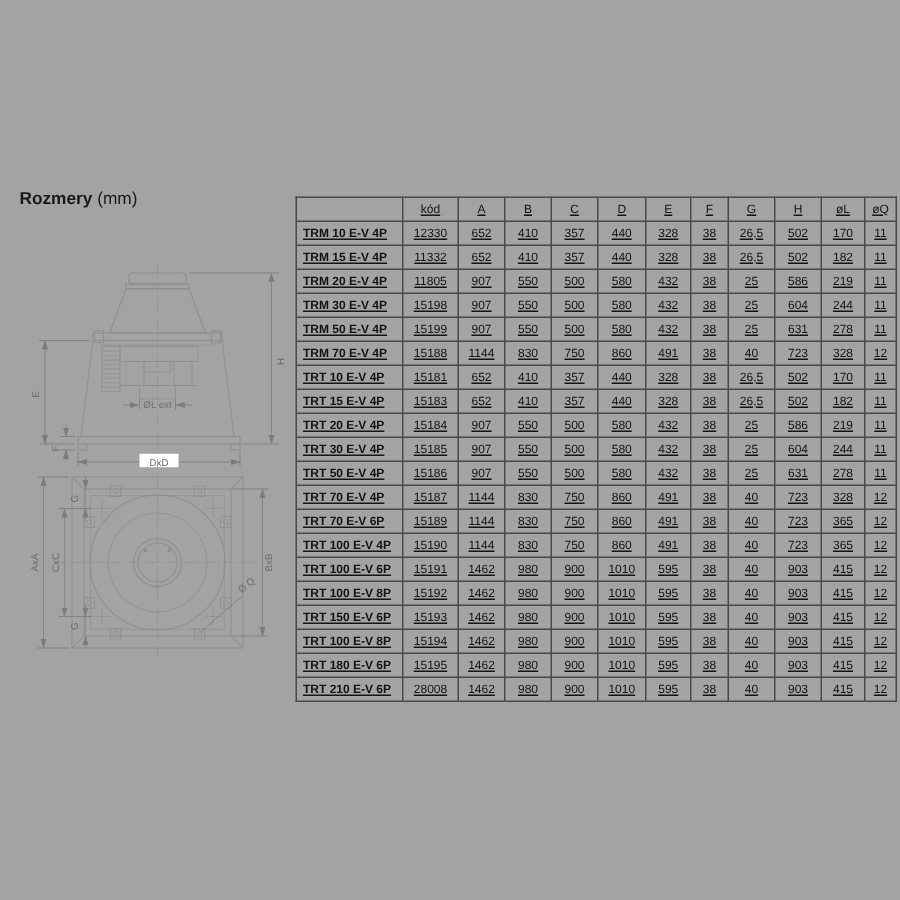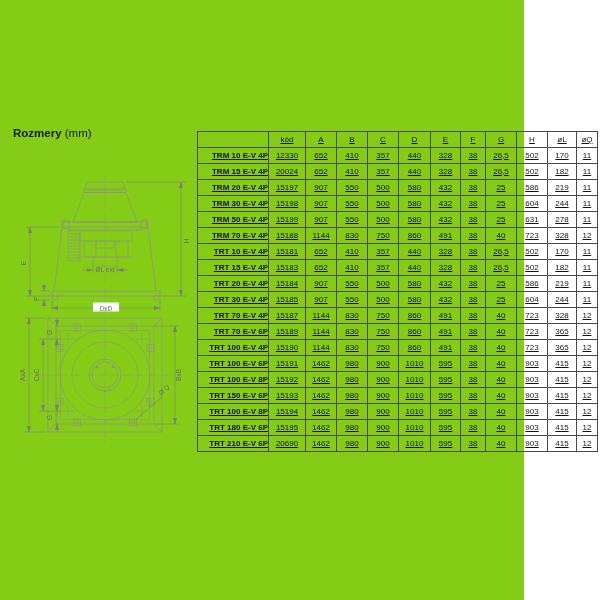--- a/index.html
+++ b/index.html
@@ -1,26 +1,26 @@
 <!DOCTYPE html>
 <html><head>
 <meta charset="utf-8">
 <style>
   html,body{margin:0;padding:0;width:600px;height:600px;background:#fff;overflow:hidden;
     font-family:"Liberation Sans", sans-serif;}
-  .canvas{position:relative;width:524px;height:600px;background:#84cc16;}
+  .canvas{position:relative;width:600px;height:600px;background:#a3a3a3;}
   .title{position:absolute;left:13px;top:127px;font-size:11.5px;color:#1a1a1a;white-space:pre;}
   .title .bold{font-weight:bold;}
   svg.drawing{position:absolute;left:0;top:150px;width:200px;height:310px;}
   svg text{font-family:"Liberation Sans", sans-serif;font-size:6.5px;fill:#6e6e6e;}
   table.dims{position:absolute;left:197px;top:131px;border-collapse:collapse;table-layout:fixed;
     width:401px;font-size:8px;color:#141414;border:1.5px solid #3c3c3c;text-decoration:underline;}
   table.dims td{border:1px solid #4a4a4a;height:15px;padding:0;text-align:center;
     vertical-align:middle;line-height:1;overflow:hidden;white-space:nowrap;}
-  table.dims td.model{text-align:right;padding-left:4px;font-weight:bold;}
+  table.dims td.model{text-align:left;padding-left:4px;font-weight:bold;}
   table.dims thead td{font-weight:normal;}
 </style>
 </head>
 <body>
 
 <div class="canvas">
 
   <div class="title"><span class="bold">Rozmery</span><span> (mm)</span></div>
 
   <svg class="drawing" viewBox="0 150 200 310" xmlns="http://www.w3.org/2000/svg">
@@ -234,35 +234,35 @@
           <td>440</td>
           <td>328</td>
           <td>38</td>
           <td>26,5</td>
           <td>502</td>
           <td>170</td>
           <td>11</td>
         </tr>
         <tr>
           <td class="model">TRM 15 E-V 4P</td>
-          <td>20024</td>
+          <td>11332</td>
           <td>652</td>
           <td>410</td>
           <td>357</td>
           <td>440</td>
           <td>328</td>
           <td>38</td>
           <td>26,5</td>
           <td>502</td>
           <td>182</td>
           <td>11</td>
         </tr>
         <tr>
           <td class="model">TRM 20 E-V 4P</td>
-          <td>15197</td>
+          <td>11805</td>
           <td>907</td>
           <td>550</td>
           <td>500</td>
           <td>580</td>
           <td>432</td>
           <td>38</td>
           <td>25</td>
           <td>586</td>
           <td>219</td>
           <td>11</td>
@@ -359,20 +359,34 @@
           <td>500</td>
           <td>580</td>
           <td>432</td>
           <td>38</td>
           <td>25</td>
           <td>604</td>
           <td>244</td>
           <td>11</td>
         </tr>
         <tr>
+          <td class="model">TRT 50 E-V 4P</td>
+          <td>15186</td>
+          <td>907</td>
+          <td>550</td>
+          <td>500</td>
+          <td>580</td>
+          <td>432</td>
+          <td>38</td>
+          <td>25</td>
+          <td>631</td>
+          <td>278</td>
+          <td>11</td>
+        </tr>
+        <tr>
           <td class="model">TRT 70 E-V 4P</td>
           <td>15187</td>
           <td>1144</td>
           <td>830</td>
           <td>750</td>
           <td>860</td>
           <td>491</td>
           <td>38</td>
           <td>40</td>
           <td>723</td>
@@ -472,21 +486,21 @@
           <td>1010</td>
           <td>595</td>
           <td>38</td>
           <td>40</td>
           <td>903</td>
           <td>415</td>
           <td>12</td>
         </tr>
         <tr>
           <td class="model">TRT 210 E-V 6P</td>
-          <td>20690</td>
+          <td>28008</td>
           <td>1462</td>
           <td>980</td>
           <td>900</td>
           <td>1010</td>
           <td>595</td>
           <td>38</td>
           <td>40</td>
           <td>903</td>
           <td>415</td>
           <td>12</td>

